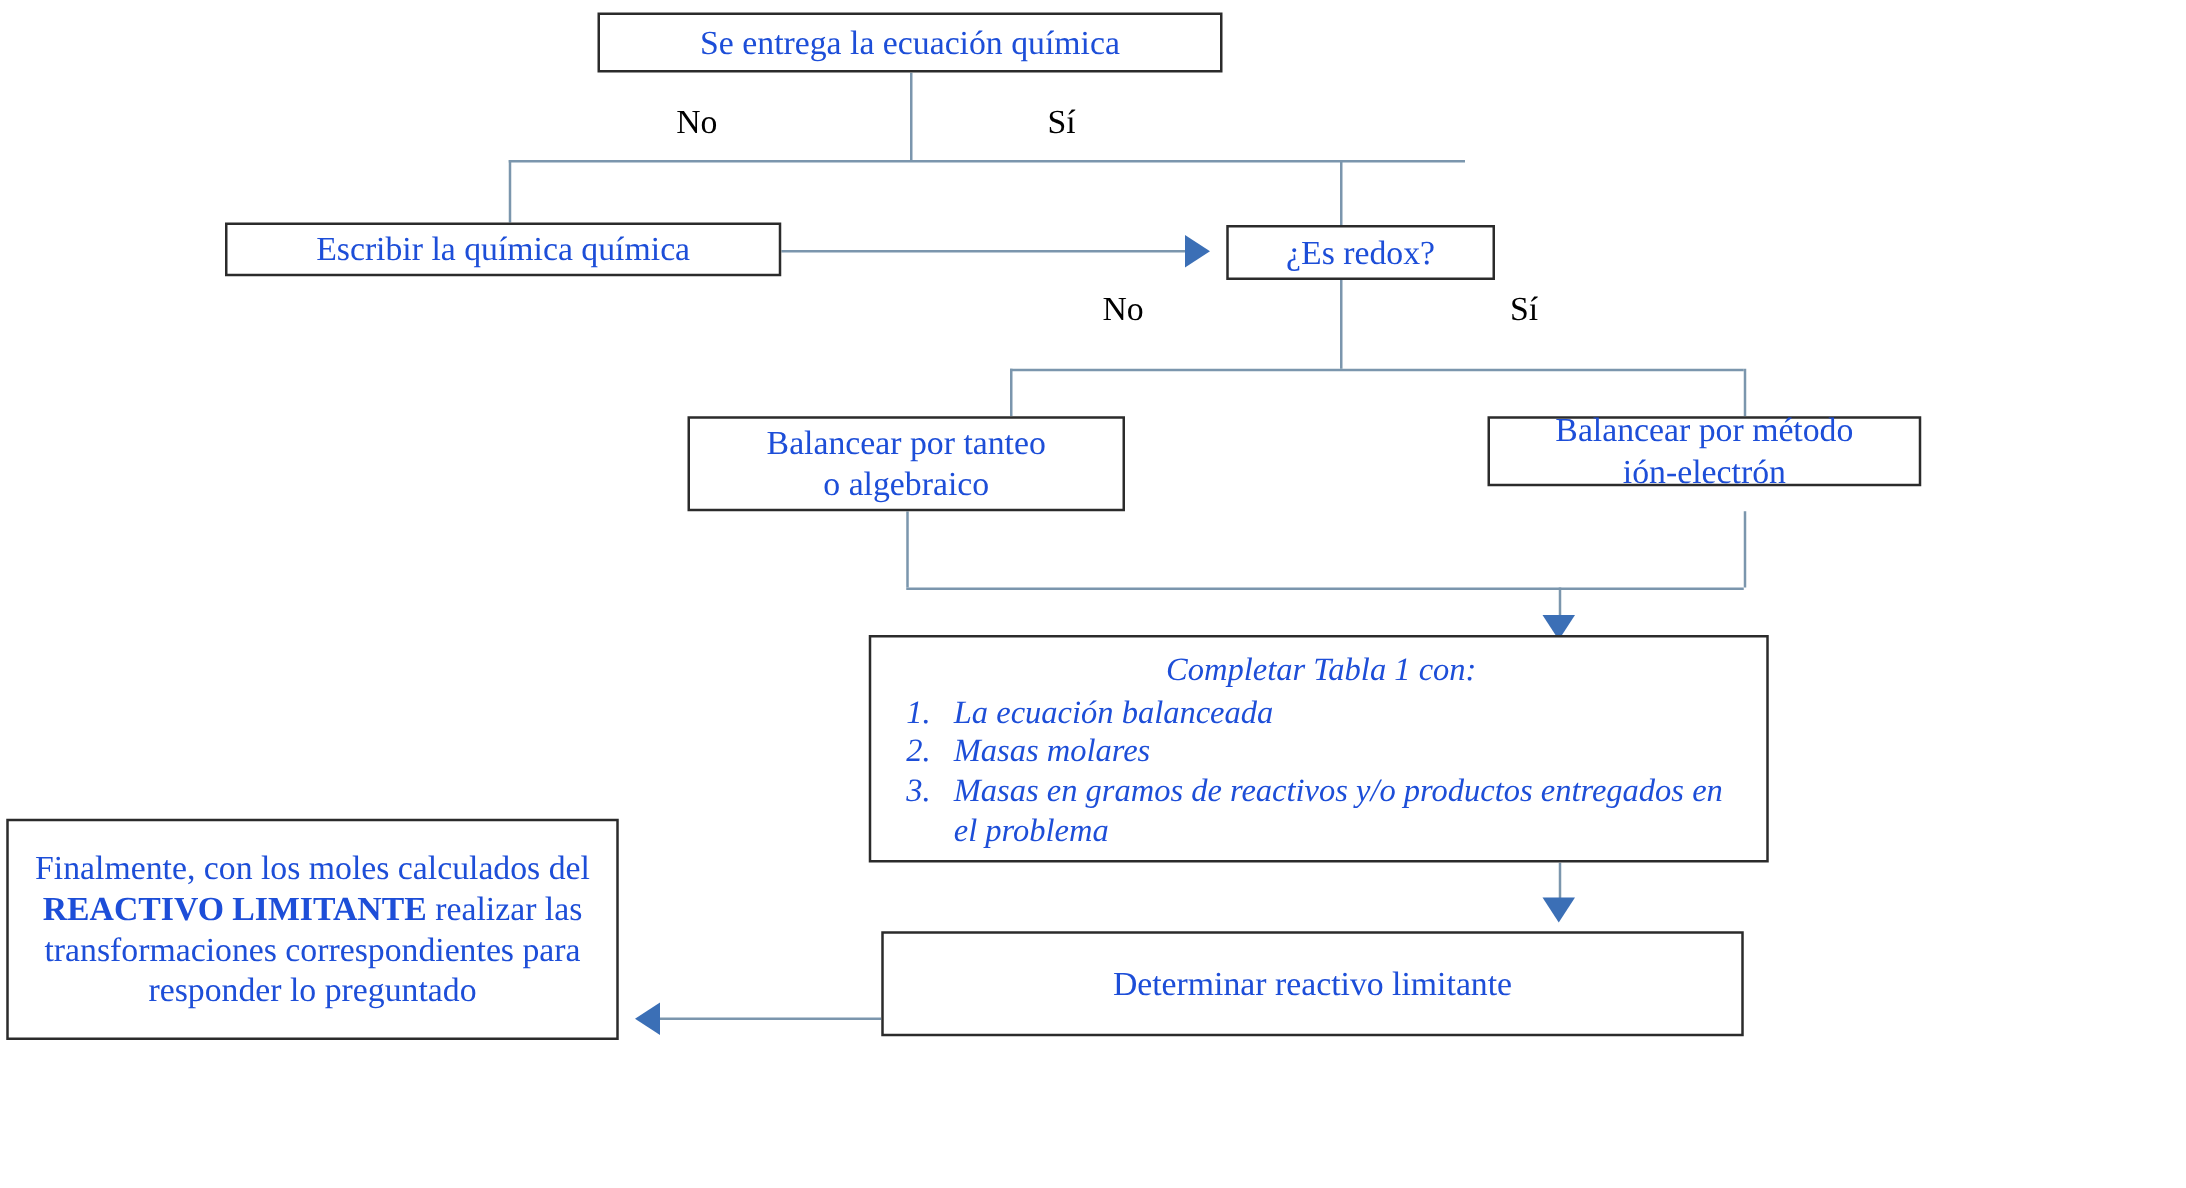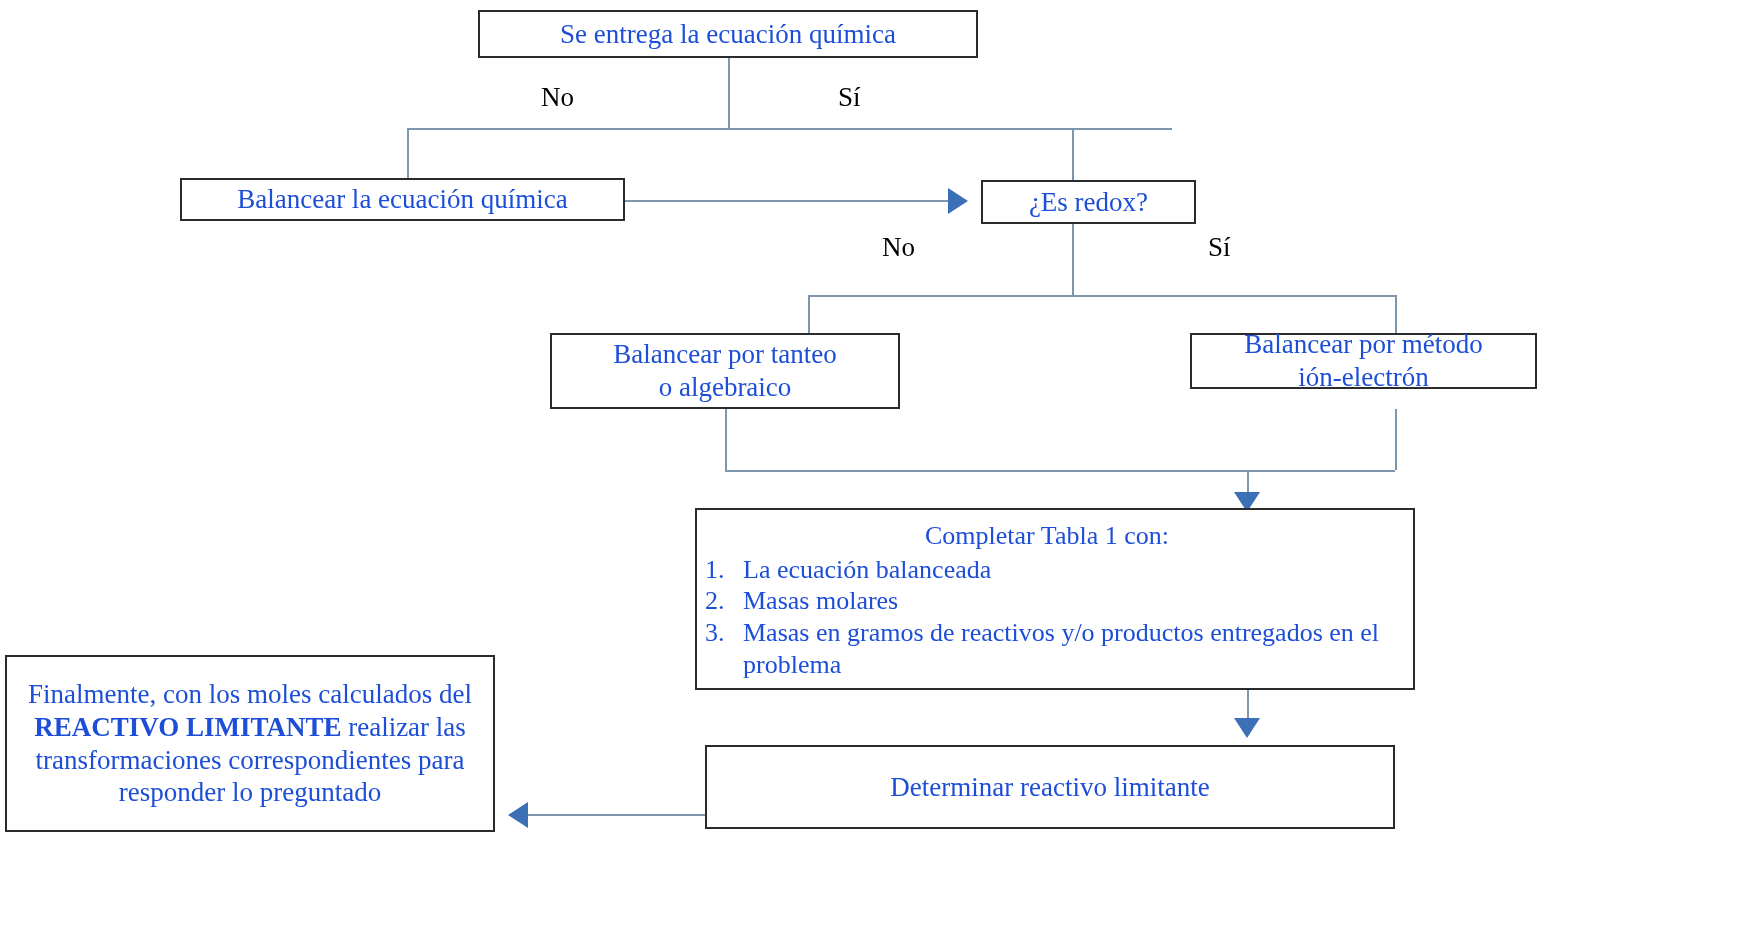--- a/index.html
+++ b/index.html
@@ -76,21 +76,22 @@
     width: 0;
     height: 0;
     border-top: 13px solid transparent;
     border-bottom: 13px solid transparent;
     border-right: 20px solid #3b6fb6;
     z-index: 2;
   }
   
   .list-box {
     display: block;
-    padding: 10px 16px 6px 0;
+    padding: 10px 16px 6px 20px;
+    font-style: italic;
   }
   .list-title {
     text-align: center;
     margin-bottom: 2px;
   }
   .list-row {
     display: flex;
     align-items: flex-start;
     text-align: left;
   }
@@ -121,21 +122,21 @@
   <div class="hline" style="left:407px; top:128px; width:765px;"></div>
 
   <div class="vline" style="left:407px; top:128px; height:52px;"></div>
 
   <div class="vline" style="left:1072px; top:128px; height:54px;"></div>
 
   <div class="label" style="left:541px; top:82px; font-size:27px;">No</div>
   <div class="label" style="left:838px; top:82px; font-size:27px;">Sí</div>
 
   <div class="box" style="left:180px; top:178px; width:445px; height:43px; font-size:27px;">
-    <div class="box-inner">Balancear la ecuación química</div>
+    <div class="box-inner">Escribir la química química</div>
   </div>
 
   <div class="hline" style="left:625px; top:200px; width:325px;"></div>
   <div class="arrow-right" style="left:948px; top:188px;"></div>
 
   <div class="box" style="left:965px; top:180px; width:215px; height:44px; font-size:27px;margin-left:16px;">
     <div class="box-inner">¿Es redox?</div>
   </div>
 
   <div class="vline" style="left:1072px; top:224px; height:71px;"></div>

